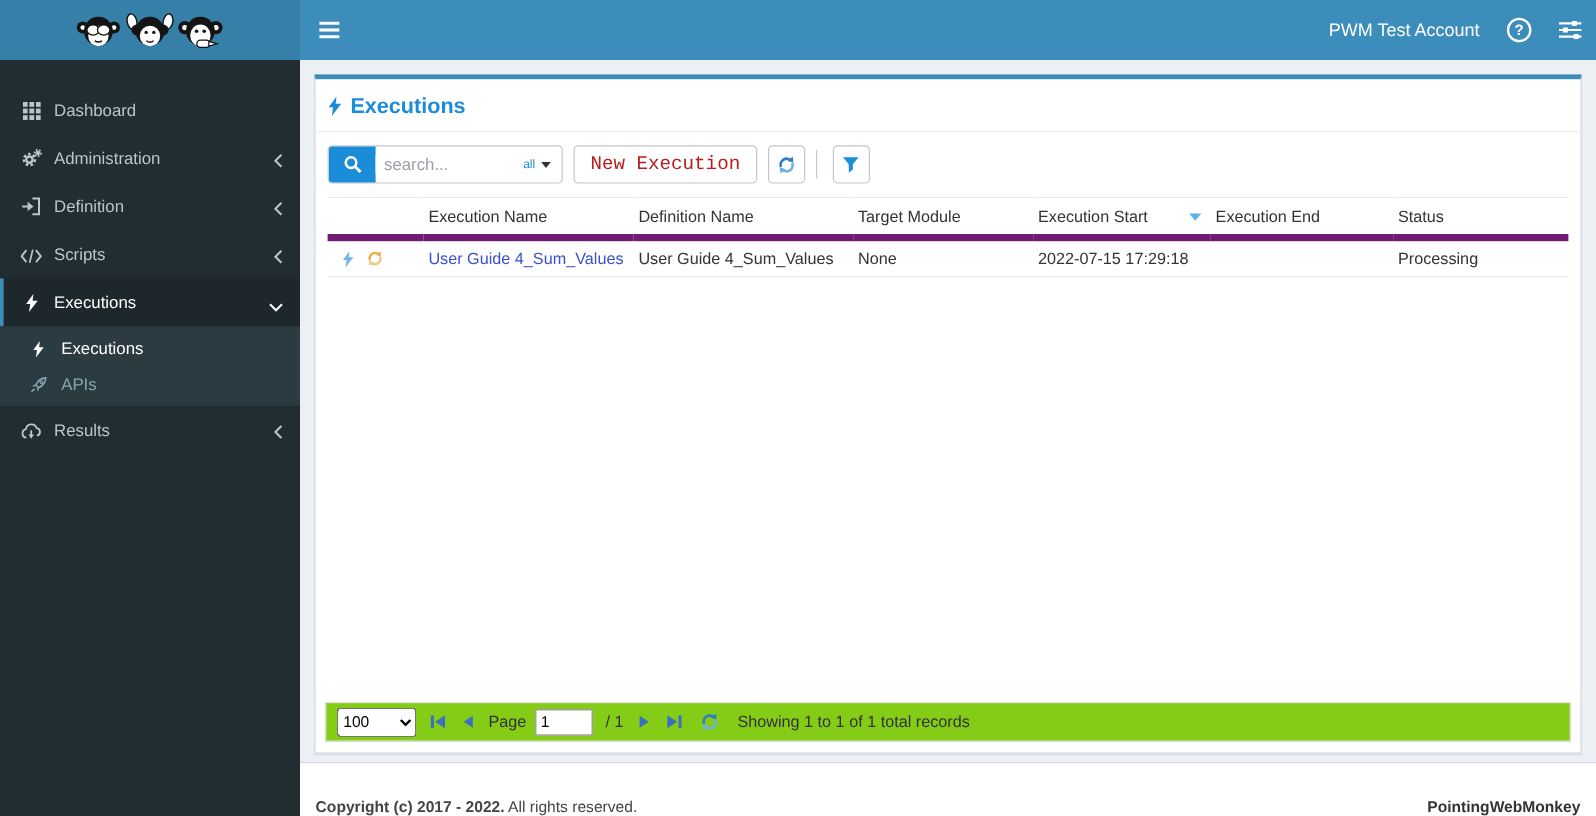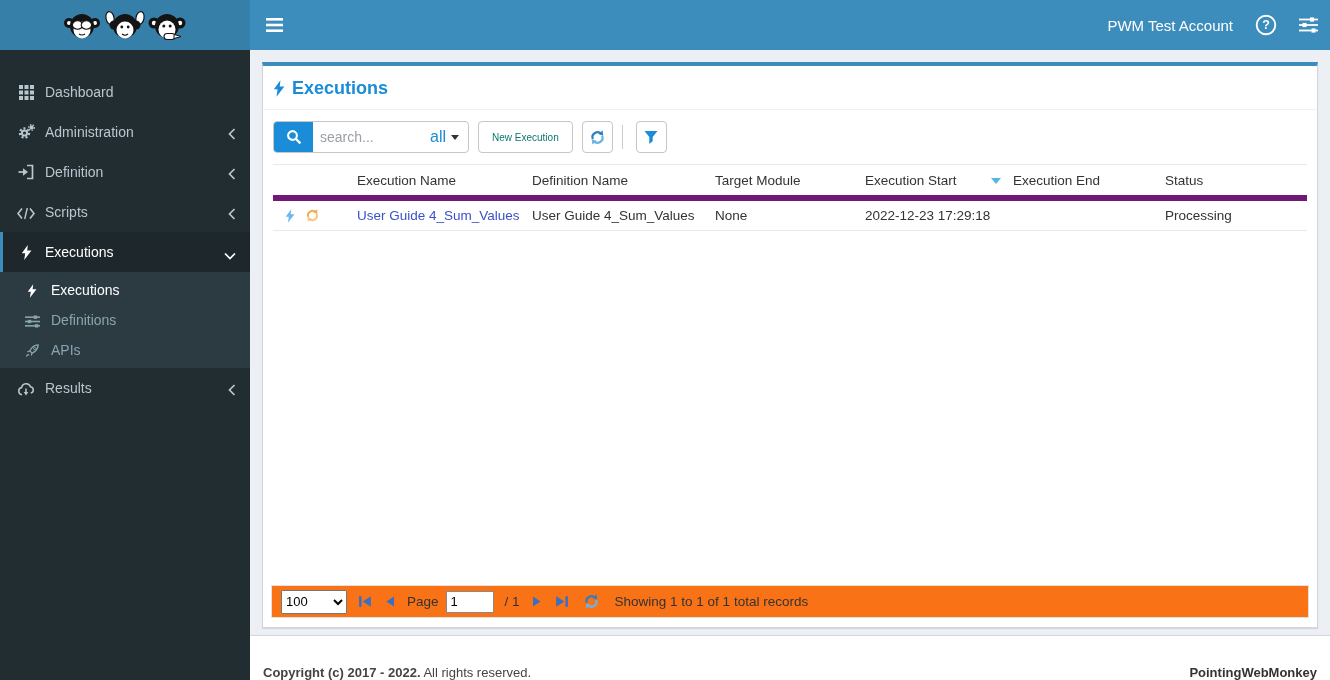--- a/index.html
+++ b/index.html
@@ -36,40 +36,40 @@
   .box-header { padding:12px 10px 10px 10px; border-bottom:1px solid #f1f1f1; }
   .box-title { color:#1a8cd8; font-size:18px; font-weight:bold; display:flex; align-items:center; gap:7px; }
   .box-title .bolt { display:inline-flex; }
 
   .toolbar { padding:11px 10px; display:flex; align-items:center; }
   .search-group { display:flex; align-items:center; width:196px; height:32px; border:1px solid #c6c6c6; border-radius:4px; overflow:hidden; background:#fff; }
   .search-btn { width:39px; height:32px; background:#1a8cd8; border:none; display:flex; align-items:center; justify-content:center; cursor:pointer; flex:none; }
   .search-input { border:none; outline:none; flex:1; min-width:0; padding:0 7px; font-size:14px; color:#555; font-family:"Liberation Sans", sans-serif; }
   .search-input::placeholder { color:#9aa0a6; }
   .scope-toggle { display:flex; align-items:center; gap:5px; padding-right:9px; cursor:pointer; flex:none; }
-  .scope-label { color:#1a8cd8; font-size:16px; }
+  .scope-label { color:#1a8cd8; font-size:10px; }
   .caret-dark { width:0; height:0; border-left:4px solid transparent; border-right:4px solid transparent; border-top:5px solid #333; }
-  .btn { height:32px; border:1px solid #c6c6c6; border-radius:4px; background:#fff; color:#0f766e; font-size:10px; font-family:Liberation Sans, sans-serif; padding:0 13px; margin-left:9px; cursor:pointer; }
+  .btn { height:32px; border:1px solid #c6c6c6; border-radius:4px; background:#fff; color:#b91c1c; font-size:16px; font-family:Liberation Mono, monospace; padding:0 13px; margin-left:9px; cursor:pointer; }
   .icon-btn { width:31px; padding:0; display:inline-flex; align-items:center; justify-content:center; }
   .vdivider { width:1px; height:24px; background:#ccc; margin:0 4px 0 9px; }
   .filter-btn { margin-left:9px; }
 
   .table-wrap { padding:0 10px; }
   table.grid { width:100%; border-collapse:collapse; font-size:13.5px; color:#333; border-top:1px solid #e9e9e9; }
   table.grid th { text-align:left; font-weight:normal; padding:8px 4px 7px 4px; border-bottom:6px solid #701a75; }
   table.grid td { padding:7px 4px; border-bottom:1px solid #e9e9e9; }
   th.sorted { border-bottom:2px solid #57b5e3; }
   .th-flex { display:flex; align-items:center; }
   .sort-caret { margin-left:auto; margin-right:4px; width:0; height:0; border-left:5px solid transparent; border-right:5px solid transparent; border-top:6px solid #57b5e3; }
   .row-icons { display:flex; align-items:center; gap:10px; padding-left:8px; }
   a.row-link { color:#3b50c9; text-decoration:none; cursor:pointer; }
 
   .filler { flex:1; }
 
-  .pager { margin:0 8px 9px 8px; background:#f97316; border:1px solid #e2e2e2; height:33px; display:flex; align-items:center; padding:0 9px; gap:11px; font-size:13.5px; color:#333; flex:none; }
+  .pager { margin:0 8px 9px 8px; background:#84cc16; border:1px solid #e2e2e2; height:33px; display:flex; align-items:center; padding:0 9px; gap:11px; font-size:13.5px; color:#333; flex:none; }
   .pager select { width:66px; height:24px; font-size:13px; font-family:"Liberation Sans", sans-serif; }
   .pager-arrow { display:inline-flex; align-items:center; cursor:pointer; }
   .page-input { width:48px; height:22px; border:1px solid #8a8a8a; padding:0 4px; font-size:13px; font-family:"Liberation Sans", sans-serif; }
   .pager-refresh { display:inline-flex; cursor:pointer; margin-left:3px; }
   .pager-summary { margin-left:4px; }
   .page-label { margin-right:-4px; }
 
   .footer { height:45px; background:#ffffff; border-top:1px solid #d2d6de; display:flex; align-items:flex-end; padding:0 13px; font-size:13px; color:#444; flex:none; }
   .footer .brand { margin-left:auto; font-weight:bold; color:#333; }
 </style>
@@ -235,33 +235,20 @@
       </div>
 
       <div class="submenu">
         <div class="menu-item sub-active">
           <span class="mi-icon">
             <svg width="10" height="14" viewBox="0 0 11 15">
                 <path d="M6.8 0 L0.8 8.3 H4.2 L3.2 15 L10.4 5.6 H6.2 Z" fill="currentColor"></path>
               </svg>
           </span>
           <span>Executions</span>
-        </div>
-        <div class="menu-item">
-          <span class="mi-icon">
-            <svg width="15" height="13" viewBox="0 0 19 16">
-              <line x1="0" y1="2.5" x2="19" y2="2.5" stroke="currentColor" stroke-width="2"></line>
-                <rect x="11" y="0.4" width="4.4" height="4.2" fill="currentColor"></rect>
-              <line x1="0" y1="8" x2="19" y2="8" stroke="currentColor" stroke-width="2"></line>
-                <rect x="3.5" y="5.9" width="4.4" height="4.2" fill="currentColor"></rect>
-              <line x1="0" y1="13.5" x2="19" y2="13.5" stroke="currentColor" stroke-width="2"></line>
-                <rect x="12.5" y="11.4" width="4.4" height="4.2" fill="currentColor"></rect>
-            </svg>
-          </span>
-          <span>Definitions</span>
         </div>
         <div class="menu-item">
           <span class="mi-icon">
             <svg width="15" height="15" viewBox="0 0 16 16">
               <path d="M14 2 C10.2 2.2 6.8 4.8 5.2 8.4 L7.6 10.8 C11.2 9.2 13.8 5.8 14 2 Z" fill="none" stroke="currentColor" stroke-width="1.4"></path>
               <circle cx="10.2" cy="5.8" r="1.2" fill="none" stroke="currentColor" stroke-width="1"></circle>
               <path d="M5.2 8.4 L2.6 9.4 M7.6 10.8 L6.6 13.4" stroke="currentColor" stroke-width="1.3" fill="none"></path>
               <path d="M1.5 14.5 C2.2 12.8 3.4 12.2 4.4 12.6" stroke="currentColor" stroke-width="1.3" fill="none"></path>
             </svg>
           </span>
@@ -375,21 +362,21 @@
                     <path d="M3.6 9.6 A4.8 4.8 0 0 1 11.6 4.6" fill="none" stroke="#f0ad4e" stroke-width="2.1"></path>
                     <polygon points="12.9,1.4 13.3,6.3 8.7,4.6" fill="#f0ad4e"></polygon>
                     <path d="M12.4 6.4 A4.8 4.8 0 0 1 4.4 11.4" fill="none" stroke="#f5c780" stroke-width="2.1"></path>
                     <polygon points="3.1,14.6 2.7,9.7 7.3,11.4" fill="#f5c780"></polygon>
                   </svg>
                 </span>
               </td>
               <td><a class="row-link">User Guide 4_Sum_Values</a></td>
               <td>User Guide 4_Sum_Values</td>
               <td>None</td>
-              <td>2022-12-23 17:29:18</td>
+              <td>2022-07-15 17:29:18</td>
               <td></td>
               <td>Processing</td>
             </tr>
           </tbody>
         </table>
       </div>
 
       <div class="filler"></div>
 
       <div class="pager">

